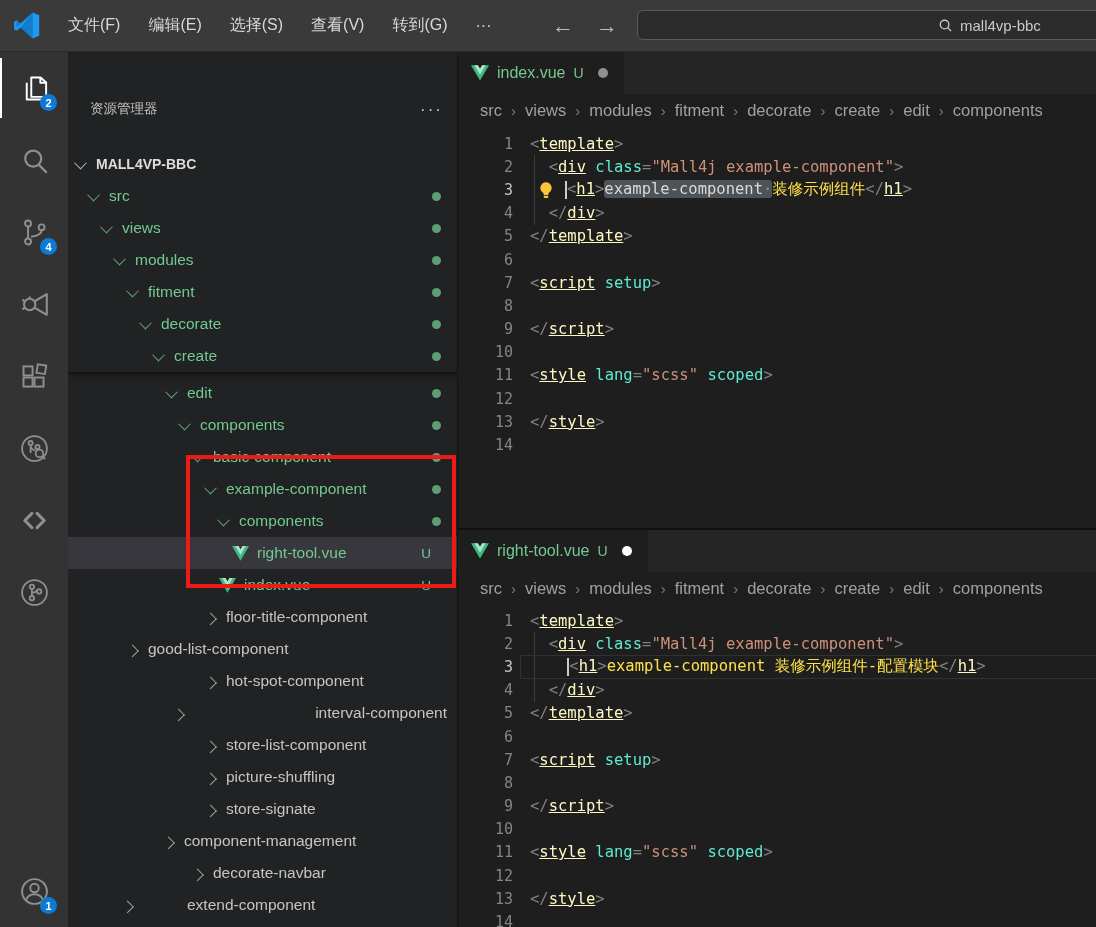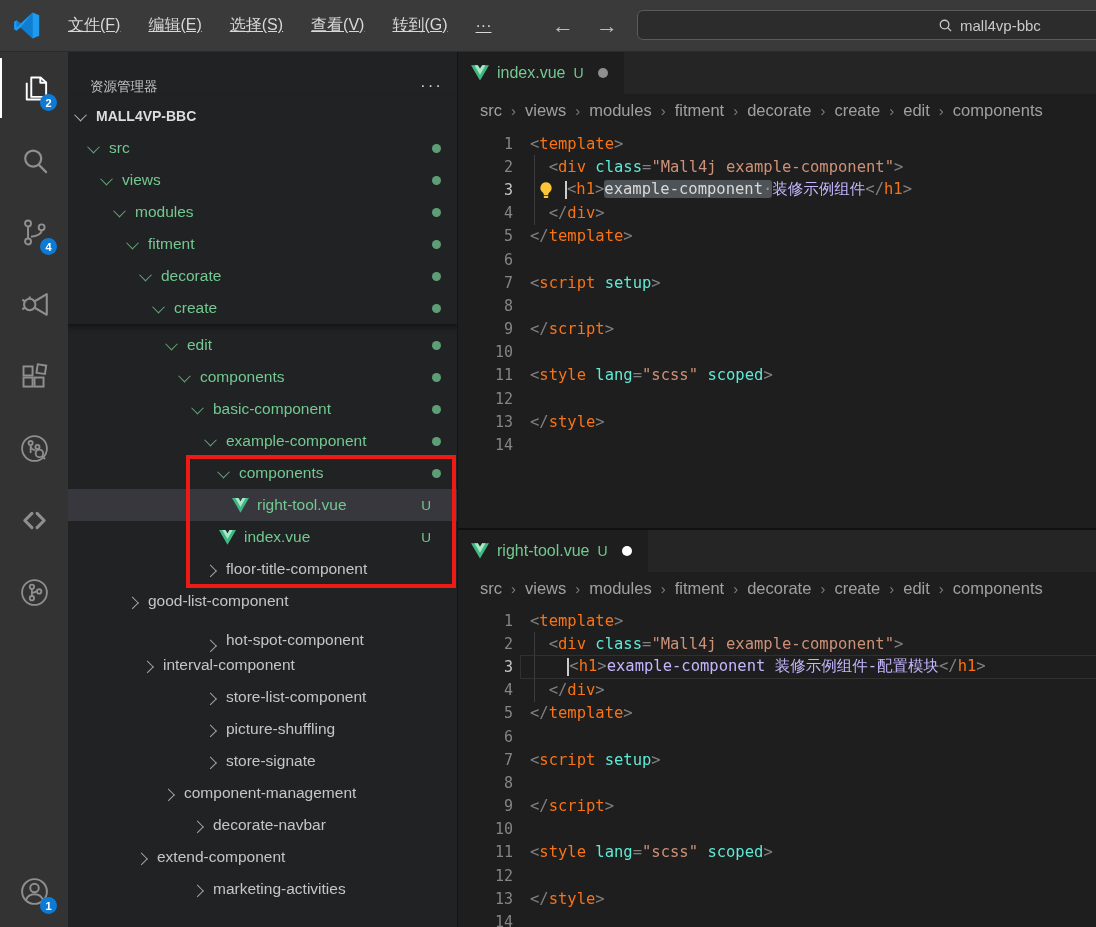--- a/index.html
+++ b/index.html
@@ -6,39 +6,39 @@
   body{
     position:relative;width:1096px;height:927px;overflow:hidden;
     background:#1e1e1e;font-family:"Liberation Sans","DejaVu Sans",sans-serif;
     -webkit-font-smoothing:antialiased;
   }
   
   #titlebar{position:absolute;left:0;top:0;width:1096px;height:52px;background:#3a3a3b;
     border-bottom:1px solid #2a2a2a;display:flex;align-items:center;box-sizing:border-box;}
   #logo{width:27px;height:27px;margin:0 14px 0 13px;flex:0 0 auto;}
   #menubar{display:flex;align-items:center;}
-  .menu-item{color:#d8d8d8;font-size:16px;padding:6px 14px;border-radius:5px;cursor:default;text-decoration:underline;}
+  .menu-item{color:#d8d8d8;font-size:16px;padding:6px 14px;border-radius:5px;cursor:default;}
   .nav-arrows{position:absolute;left:552px;top:0;height:52px;display:flex;align-items:center;gap:22px;}
   .nav-arrow{color:#bdbdbd;font-size:22px;line-height:1;}
   .searchbox{position:absolute;left:637px;top:10px;width:478px;height:30px;background:#2c2c2d;
     border:1px solid #5a5a5a;border-radius:6px;box-sizing:border-box;}
   .search-inner{position:absolute;left:300px;top:0;height:28px;display:flex;align-items:center;gap:7px;
     color:#c9c9c9;font-size:15px;}
   
   #activitybar{position:absolute;left:0;top:52px;width:68px;height:875px;background:#333334;}
   .abar-item{position:relative;width:68px;height:72px;display:flex;align-items:center;justify-content:center;color:#8f8f90;}
   .abar-item.active{color:#ffffff;}
   .abar-item.active::before{content:"";position:absolute;left:0;top:6px;bottom:6px;width:2px;background:#ffffff;}
   .abar-item svg{width:31px;height:31px;}
   .abar-badge{position:absolute;right:11px;bottom:13px;min-width:17px;height:17px;border-radius:9px;
     background:#0d7ad6;color:#fff;font-size:11px;font-weight:bold;display:flex;align-items:center;justify-content:center;padding:0 2px;box-sizing:border-box;}
   #abar-bottom{position:absolute;left:0;bottom:0;width:68px;}
   
   #sidebar{position:absolute;left:68px;top:52px;width:389px;height:875px;background:#212223;overflow:hidden;}
-  #sb-header{height:44px;display:flex;align-items:flex-end;color:#c5c5c5;font-size:13.5px;padding:0 14px 0 22px;}
+  #sb-header{height:44px;display:flex;align-items:flex-start;color:#c5c5c5;font-size:13.5px;padding:0 14px 0 22px;margin-top:48px;}
   #sb-actions{margin-left:auto;color:#cccccc;font-size:17px;letter-spacing:2px;}
   .tree-row{height:32px;display:flex;align-items:center;font-size:15.5px;color:#c5c5c5;box-sizing:border-box;padding-right:10px;}
   .tree-row.green{color:#73c991;}
   .tree-row.root{color:#dddddd;font-weight:bold;font-size:14px;}
   .tree-row.selected{background:#37373d;}
   .chev{width:8px;height:8px;border-right:1.6px solid currentColor;border-bottom:1.6px solid currentColor;
     flex:0 0 auto;opacity:.8;margin-right:11px;}
   .chev.open{transform:rotate(45deg) translate(-1px,-1px);}
   .chev.closed{transform:rotate(-45deg) translate(-1px,1px);}
   .vue-ic-tree{width:17px;height:15px;margin-right:8px;flex:0 0 auto;display:inline-flex;}
@@ -66,24 +66,24 @@
   
   .code-area{position:relative;overflow:hidden;font-family:"DejaVu Sans Mono","Liberation Mono",monospace;}
   #code-top{height:402px;padding-top:6px;}
   #code-bottom{height:319px;padding-top:5px;}
   .code-line{position:relative;height:23.2px;display:flex;align-items:center;font-size:15.5px;white-space:pre;}
   .gut{width:55px;text-align:right;color:#858585;font-size:15px;flex:0 0 auto;}
   .gut.act{color:#c6c6c6;}
   .lc{padding-left:17px;}
   .code-line.cur::after{content:"";position:absolute;left:62px;right:-4px;top:0;bottom:0;border:1px solid #313132;pointer-events:none;}
   .tok-p{color:#808080;}
-  .tok-tag{color:#f97316;}
+  .tok-tag{color:#fef9c3;text-decoration:underline;}
   .tok-attr{color:#5eead4;}
   .tok-str{color:#ce9178;}
-  .tok-txt{color:#c4b5fd;}
+  .tok-txt{color:#fde047;}
   .tok-hl{background:#4e5357;border-radius:3px 0 0 3px;color:#d9d9d9;}
   .tok-hlws{background:#4e5357;border-radius:0 3px 3px 0;color:#969696;}
   .tok-cursor{display:inline-block;width:2px;height:18px;background:#cccccc;vertical-align:middle;}
   .bulb{display:inline-flex;width:20px;height:18px;margin:0 9px 0 6px;vertical-align:middle;}
   .indent-guide{position:absolute;width:1px;background:#3c3c3c;left:76px;}
 </style>
 </head>
 <body>
 
 <div id="titlebar">
@@ -280,25 +280,25 @@
         <span class="badge-u">U</span>
       </div>
       <div class="tree-row gray" style="padding-left: 138px;">
         <span class="chev closed"></span>
         <span>floor-title-component</span>
       </div>
       <div class="tree-row gray" style="padding-left: 60px;">
         <span class="chev closed"></span>
         <span>good-list-component</span>
       </div>
-      <div class="tree-row gray" style="padding-left: 138px; align-items: flex-end;">
+      <div class="tree-row gray" style="padding-left: 138px;">
         <span class="chev closed"></span>
         <span>hot-spot-component</span>
       </div>
-      <div class="tree-row gray" style="padding-left: 75px;">
+      <div class="tree-row gray" style="padding-left: 106px; justify-content: space-between;">
         <span class="chev closed"></span>
         <span>interval-component</span>
       </div>
       <div class="tree-row gray" style="padding-left: 138px;">
         <span class="chev closed"></span>
         <span>store-list-component</span>
       </div>
       <div class="tree-row gray" style="padding-left: 138px;">
         <span class="chev closed"></span>
         <span>picture-shuffling</span>
@@ -308,21 +308,21 @@
         <span>store-signate</span>
       </div>
       <div class="tree-row gray" style="padding-left: 96px;">
         <span class="chev closed"></span>
         <span>component-management</span>
       </div>
       <div class="tree-row gray" style="padding-left: 125px;">
         <span class="chev closed"></span>
         <span>decorate-navbar</span>
       </div>
-      <div class="tree-row gray" style="padding-left: 69px;">
+      <div class="tree-row gray" style="padding-left: 55px; gap: 44px;">
         <span class="chev closed"></span>
         <span>extend-component</span>
       </div>
       <div class="tree-row gray" style="padding-left: 125px;">
         <span class="chev closed"></span>
         <span>marketing-activities</span>
       </div>
     </div>
   <div id="redbox"></div>
 </div>

